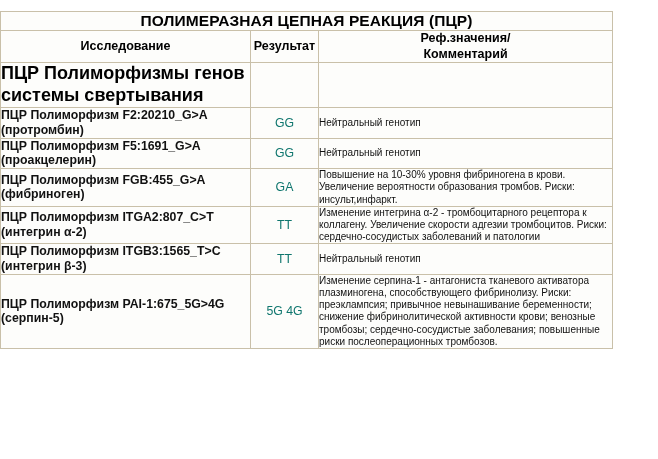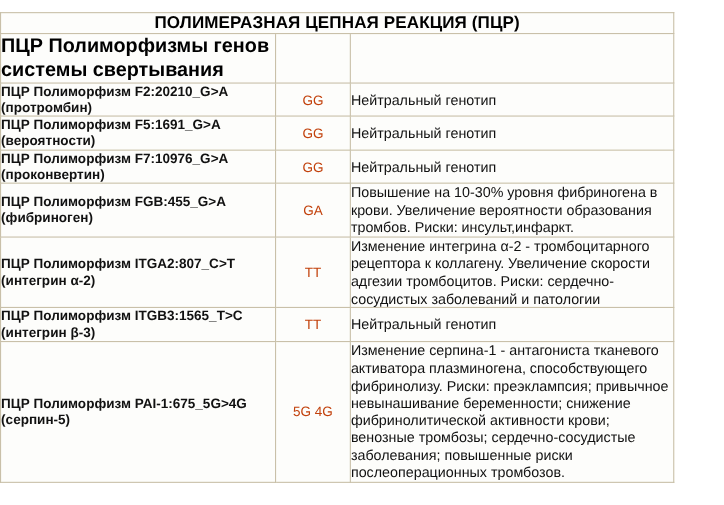--- a/index.html
+++ b/index.html
@@ -76,25 +76,25 @@
     text-align: left;
     padding: 3px 4px 4px 34px;
     line-height: 1.2;
     color: #111111;
     font-weight: bold;
   }
   .result-cell {
     font-size: 12.3px;
     text-align: center;
     padding: 3px 2px;
-    color: #c2410c;
+    color: #0f766e;
     white-space: nowrap;
   }
   .comment-cell {
-    font-size: 13px;
+    font-size: 10px;
     text-align: left;
     padding: 3px 5px 4px 4px;
     line-height: 1.22;
     vertical-align: top;
     color: #111111;
   }
   .comment-cell.mid { vertical-align: middle; }
   .sub { display: block; }
 </style>
 </head>
@@ -107,53 +107,53 @@
       <col class="col-study">
       <col class="col-result">
       <col class="col-comment">
     </colgroup>
     <tbody>
 
       <tr>
         <td class="title-cell" colspan="3">ПОЛИМЕРАЗНАЯ ЦЕПНАЯ РЕАКЦИЯ (ПЦР)</td>
       </tr>
 
+      <tr>
+        <th class="head-cell">Исследование</th>
+        <th class="head-cell">Результат</th>
+        <th class="head-cell">
+          <span>Реф.значения/</span><br>
+          <span>Комментарий</span>
+        </th>
+      </tr>
 
       <tr>
         <td class="group-cell">ПЦР Полиморфизмы генов системы свертывания</td>
         <td class="result-cell"></td>
         <td class="comment-cell"></td>
       </tr>
 
       <tr>
         <td class="study-cell">
           <span>ПЦР Полиморфизм F2:20210_G&gt;A</span>
           <span class="sub">(протромбин)</span>
         </td>
         <td class="result-cell">GG</td>
         <td class="comment-cell mid">Нейтральный генотип</td>
       </tr>
 
       <tr>
         <td class="study-cell">
           <span>ПЦР Полиморфизм F5:1691_G&gt;A</span>
-          <span class="sub">(вероятности)</span>
+          <span class="sub">(проакцелерин)</span>
         </td>
         <td class="result-cell">GG</td>
         <td class="comment-cell mid">Нейтральный генотип</td>
       </tr>
 
-      <tr>
-        <td class="study-cell">
-          <span>ПЦР Полиморфизм F7:10976_G&gt;A</span>
-          <span class="sub">(проконвертин)</span>
-        </td>
-        <td class="result-cell">GG</td>
-        <td class="comment-cell mid">Нейтральный генотип</td>
-      </tr>
 
 
       <tr>
         <td class="study-cell">
           <span>ПЦР Полиморфизм FGB:455_G&gt;A</span>
           <span class="sub">(фибриноген)</span>
         </td>
         <td class="result-cell">GA</td>
         <td class="comment-cell mid">Повышение на 10-30% уровня фибриногена в крови. Увеличение вероятности образования тромбов. Риски: инсульт,инфаркт.</td>
       </tr>

